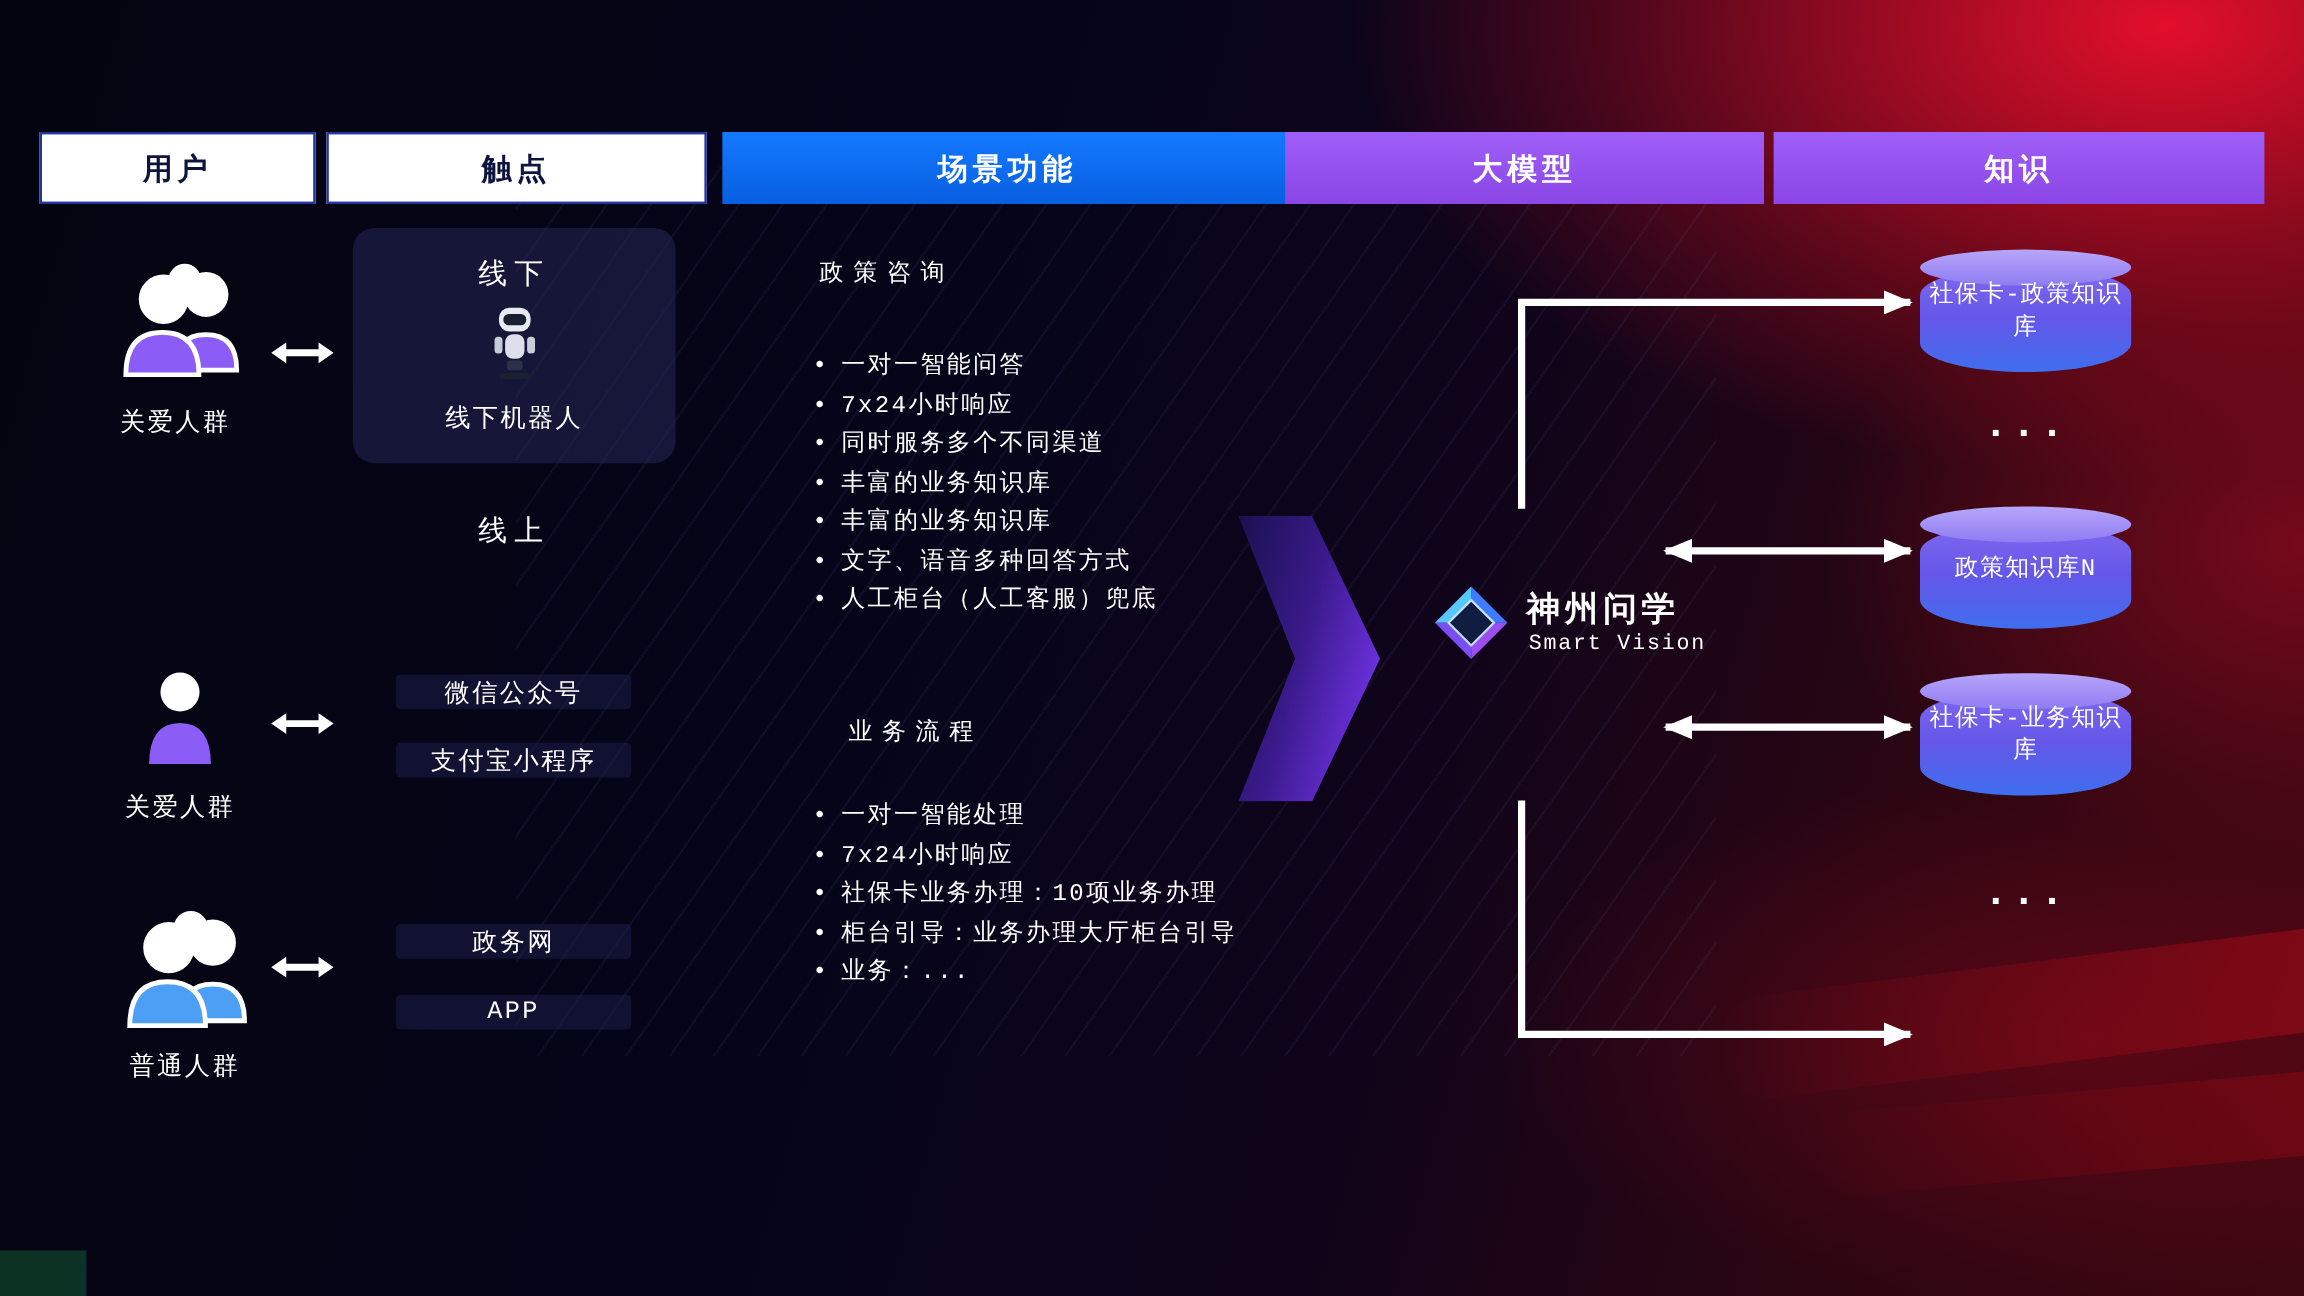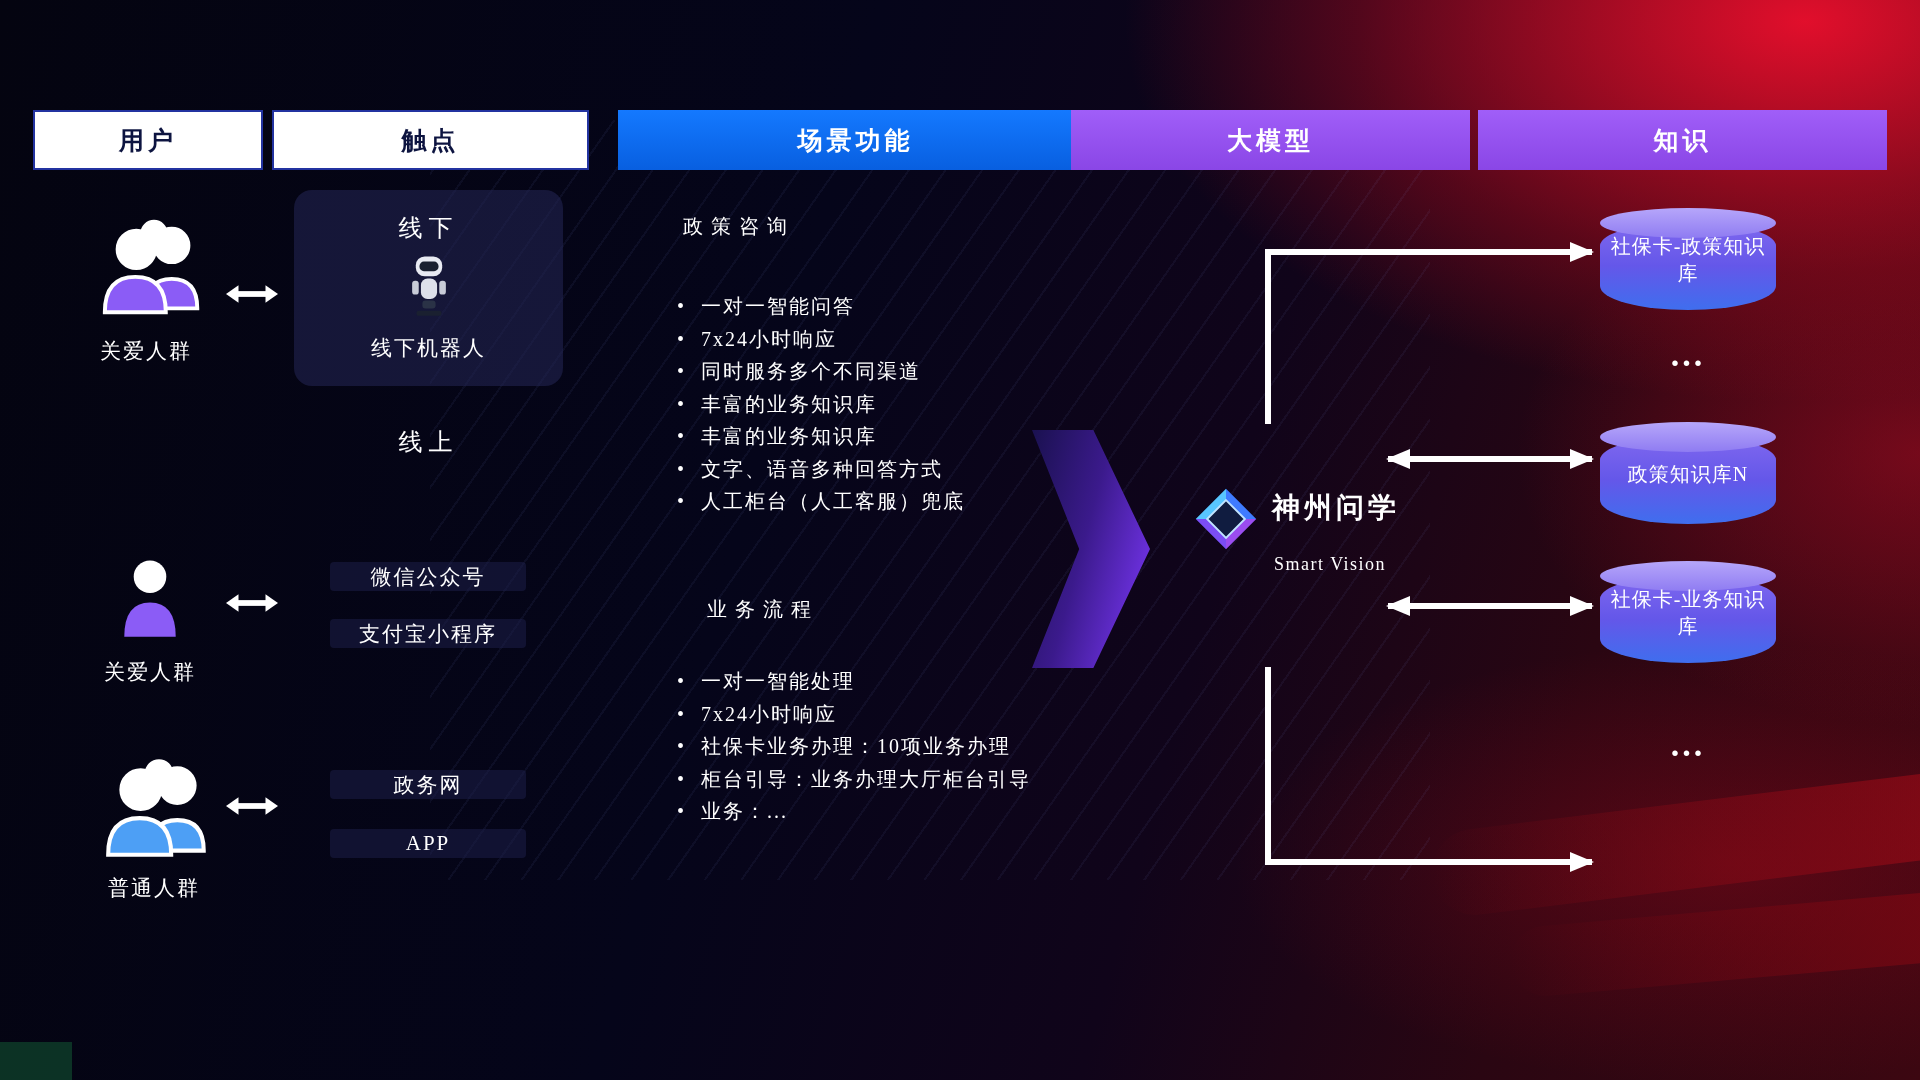--- a/index.html
+++ b/index.html
@@ -1,19 +1,19 @@
 <!DOCTYPE html>
 <html><head>
 <meta charset="utf-8">
 <style>
   * { margin:0; padding:0; box-sizing:border-box; }
   html,body { background:#000; }
   .stage {
     position:relative; width:1920px; height:1080px; overflow:hidden;
-    font-family:Liberation Serif, serif;
+    font-family:Liberation Mono, monospace;
     background:
       radial-gradient(1000px 560px at 94% 2%, rgba(235,15,45,0.95), rgba(160,10,30,0.45) 45%, transparent 68%),
       radial-gradient(620px 420px at 100% 42%, rgba(170,12,35,0.55), transparent 65%),
       radial-gradient(760px 340px at 90% 80%, rgba(130,8,25,0.5), transparent 65%),
       linear-gradient(105deg, #040410 0%, #05051a 40%, #10041a 62%, #2a0612 80%, #3c0711 100%);
     background-color:#05050f;
     padding-left:12px;
   }
   .bg-streaks {
     position:absolute; left:430px; top:120px; width:1000px; height:760px;
@@ -48,21 +48,21 @@
   .scene-title { position:absolute; color:#fff; font-size:20px; letter-spacing:8px; font-weight:500; text-align:left; }
   .bullets { list-style:none; position:absolute; width:430px; }
   .bullets li { position:relative; color:#fff; font-size:20px; line-height:32.5px; letter-spacing:2px; padding-left:26px; }
   .bullets li::before { content:"•"; position:absolute; left:2px; }
 
   .flow-arrow { position:absolute;
     clip-path: polygon(0% 0%, 52% 0%, 100% 50%, 52% 100%, 0% 100%, 40% 50%);
     background: linear-gradient(105deg,#1a1150 0%, #3b1a8c 45%, #6d31e0 85%);
   }
   .model-name { position:absolute; color:#fff; font-size:28px; font-weight:bold; letter-spacing:4px; }
-  .model-sub  { position:absolute; color:#fff; font-size:18px; letter-spacing:1.5px;margin-top:27px; }
+  .model-sub  { position:absolute; color:#fff; font-size:18px; letter-spacing:1.5px; }
 
   .connectors { position:absolute; left:0; top:0; pointer-events:none; }
 
   .cyl { position:absolute; width:176px; height:102px; }
   .cyl-body { position:absolute; left:0; top:14px; width:176px; height:88px;
     background:linear-gradient(180deg,#8068ef 0%, #6457e9 50%, #3f6eee 100%);
     border-radius:88px/24px; }
   .cyl-top { position:absolute; left:0; top:0; width:176px; height:30px; border-radius:50%;
     background:linear-gradient(180deg,#b6a6fa,#8f7cf2); }
   .cyl-label { position:absolute; left:6px; top:6px; width:164px; height:92px;
@@ -78,21 +78,21 @@
   <div class="swoosh1"></div>
   <div class="swoosh2"></div>
   <div class="corner-accent"></div>
 
   <div class="hdr hdr-white" style="left:33px;width:230px;">
     <span>用户</span>
   </div>
   <div class="hdr hdr-white" style="left:272px;width:317px;">
     <span>触点</span>
   </div>
-  <div class="hdr hdr-blue" style="left:618px;width:475px;align-items:center;">
+  <div class="hdr hdr-blue" style="left:602px;width:475px;align-items:center;">
     <span>场景功能</span>
   </div>
   <div class="hdr hdr-purple" style="left:1071px;width:399px;">
     <span>大模型</span>
   </div>
   <div class="hdr hdr-purple" style="left:1478px;width:409px;">
     <span>知识</span>
   </div>
 
   <div class="icon-wrap" style="left:95px;top:214px;width:118px;height:114px;">

